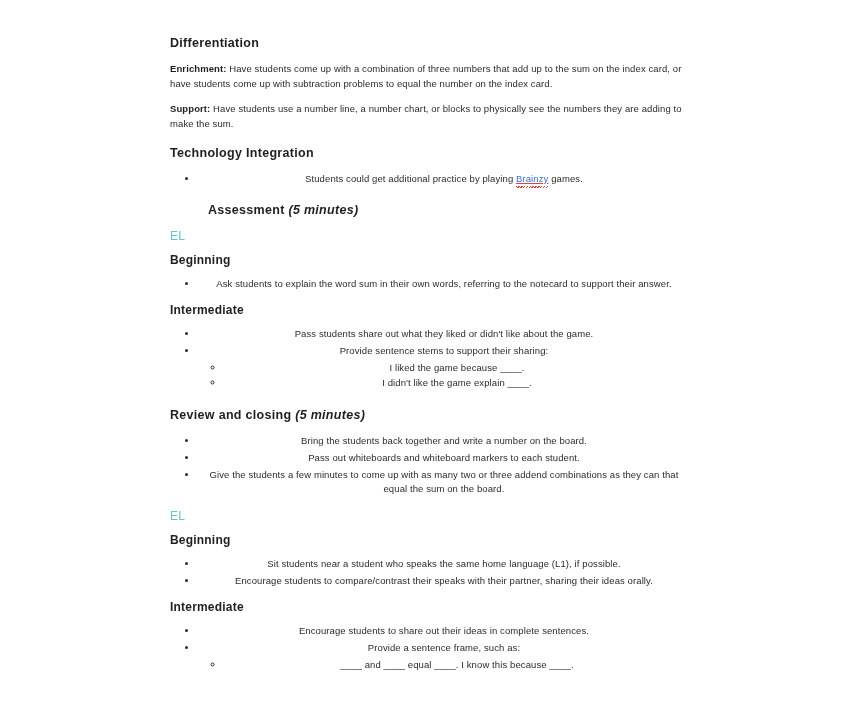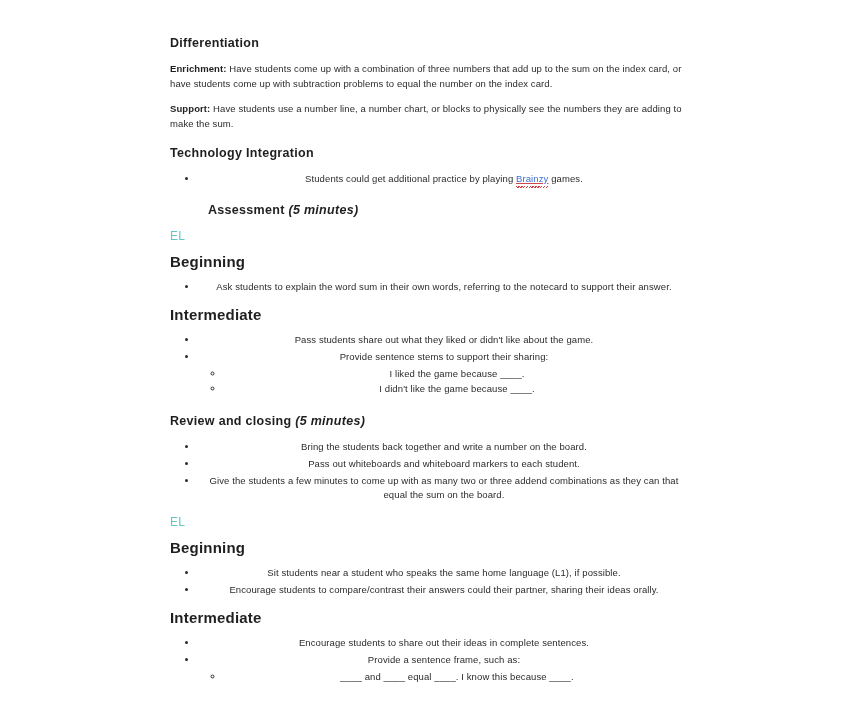--- a/index.html
+++ b/index.html
@@ -69,21 +69,21 @@
     line-height: 1.6;
     color: #2b2b2b;
   }
   .el-label {
     font-size: 12px;
     color: #63c7c6;
     margin: 8px 0 10px 0;
     letter-spacing: 0.2px;
   }
   .level {
-    font-size: 15px;
+    font-size: 12px;
     font-weight: bold;
     color: #1f1f1f;
     margin: 0 0 10px 0;
     letter-spacing: 0.2px;
   }
   a.inline-link {
     color: #3b6fd4;
     text-decoration: underline;
     text-decoration-color: #cf4a4a;
     text-decoration-style: solid;
@@ -137,38 +137,38 @@
       <div class="level">Beginning</div>
       <ul class="bullets">
         <li>Ask students to explain the word sum in their own words, referring to the notecard to support their answer.</li>
       </ul>
       <div class="level">Intermediate</div>
       <ul class="bullets">
         <li>Pass students share out what they liked or didn't like about the game.</li>
         <li><span>Provide sentence stems to support their sharing:</span>
           <ul class="sub">
             <li>I liked the game because ____.</li>
-            <li>I didn't like the game because ____.</li>
+            <li>I didn't like the game explain ____.</li>
           </ul>
         </li>
       </ul>
     </div>
 
     <div class="group">
       <h2 class="section-title review"><span>Review and closing </span><span class="time">(5 minutes)</span></h2>
       <ul class="bullets">
         <li>Bring the students back together and write a number on the board.</li>
         <li>Pass out whiteboards and whiteboard markers to each student.</li>
         <li>Give the students a few minutes to come up with as many two or three addend combinations as they can that equal the sum on the board.</li>
       </ul>
       <div class="el-label">EL</div>
       <div class="level">Beginning</div>
       <ul class="bullets">
         <li>Sit students near a student who speaks the same home language (L1), if possible.</li>
-        <li>Encourage students to compare/contrast their answers could their partner, sharing their ideas orally.</li>
+        <li>Encourage students to compare/contrast their speaks with their partner, sharing their ideas orally.</li>
       </ul>
       <div class="level">Intermediate</div>
       <ul class="bullets">
         <li>Encourage students to share out their ideas in complete sentences.</li>
         <li><span>Provide a sentence frame, such as:</span>
           <ul class="sub">
             <li>____ and ____ equal ____. I know this because ____.</li>
           </ul>
         </li>
       </ul>

